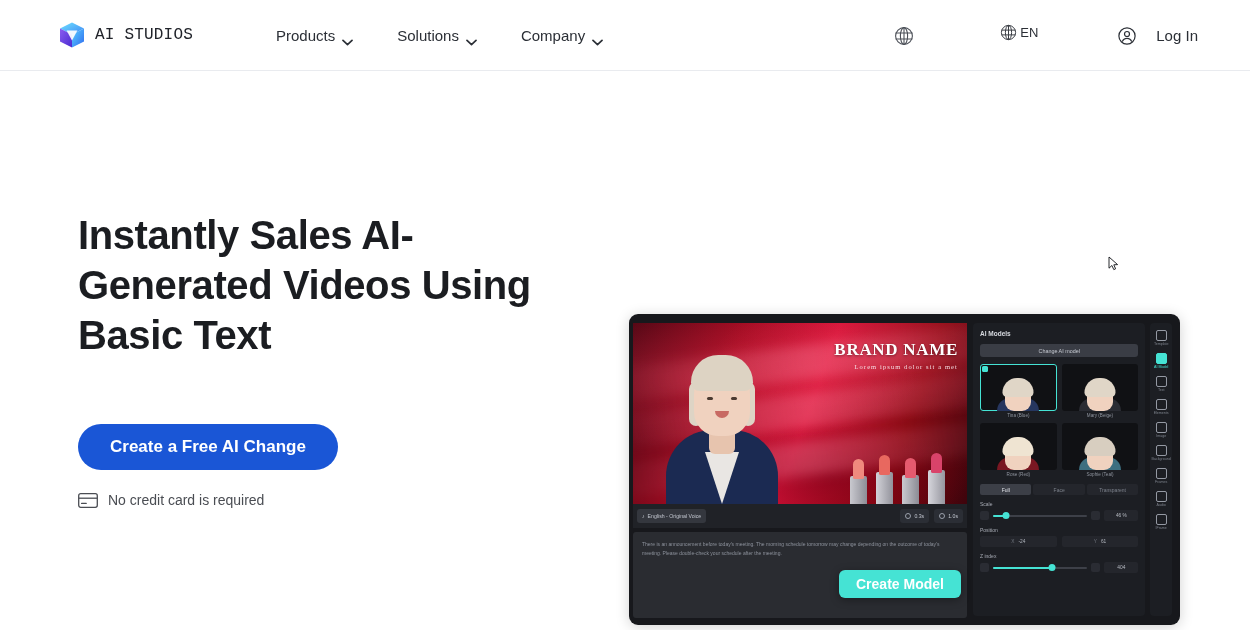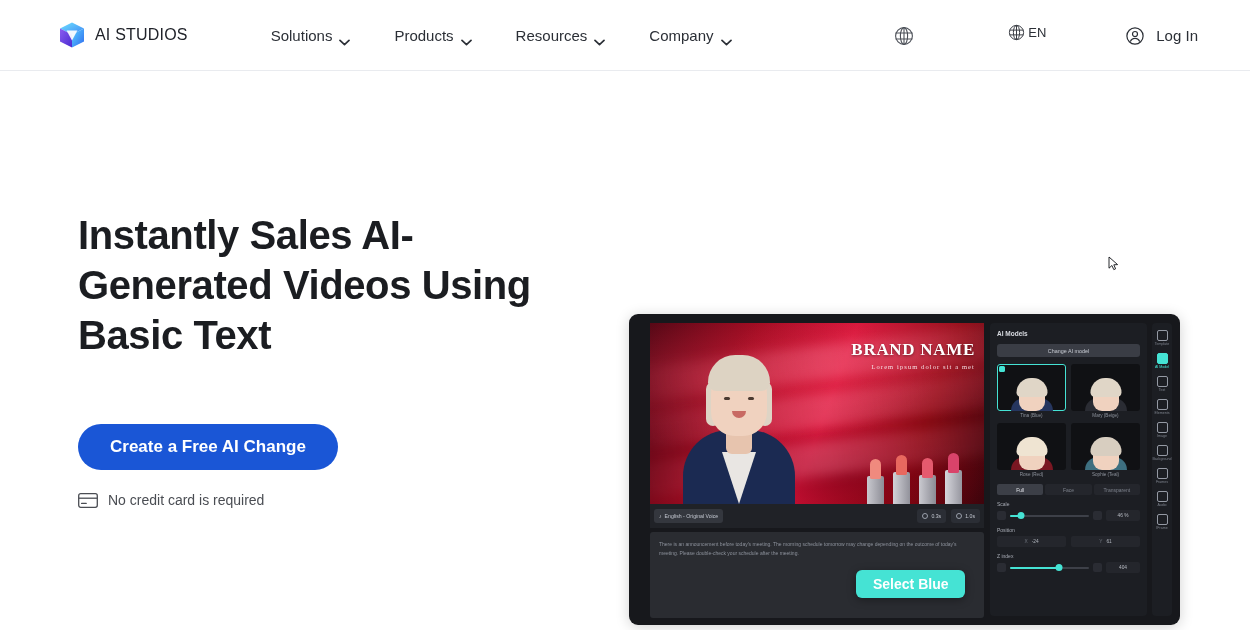--- a/index.html
+++ b/index.html
@@ -23,21 +23,21 @@
     padding:0 0 0 58px;
   }
   .brand{ display:flex; align-items:center; gap:12px; flex:0 0 auto; }
   .logo-cube{ width:28px; height:28px; position:relative; display:block; }
   .brand-name{
     font-size:24px; font-weight:700; letter-spacing:-0.2px;
     color:#14161a; line-height:1;
   }
   .brand-sub{
     font-size:16px; font-weight:500; letter-spacing:0.2px;
-    color:#20232a; line-height:1; margin-left:-3px;
+    color:#20232a; line-height:1; margin-left:-3px;font-family:Liberation Mono, monospace;
   }
 
   .nav{
     display:flex; align-items:center; gap:0;
     margin-left:61px;
   }
   .nav-item{
     display:flex; align-items:center; gap:7px;
     font-size:15px; font-weight:500; color:#2b2f36;
     padding:10px 22px; cursor:pointer; white-space:nowrap;
@@ -49,21 +49,21 @@
     position:absolute; right:24px; top:0; height:71px;
     display:flex; align-items:center; gap:0;
   }
   .lang{
     position:absolute; left:-104px; top:24px;
     display:flex; align-items:center; gap:3px;
     font-size:13px; color:#2b2f36; cursor:pointer;
   }
   .globe{ width:17px; height:17px; display:block; }
   .login{
-    display:flex; align-items:center; gap:12px;
+    display:flex; align-items:center; gap:20px;
     font-size:15px; font-weight:500; color:#2b2f36;
     padding:10px 14px; cursor:pointer; margin-right:14px;
   }
   .user-icon{ width:18px; height:18px; display:block; }
   .btn-sales{
     background:#1a56d6; color:#fff;
     font-size:15px; font-weight:700;
     padding:0 22px; height:38px; line-height:38px;
     border-radius:19px; border:none; cursor:pointer;
     font-family:"Liberation Sans", sans-serif;
@@ -103,21 +103,21 @@
     margin-top:22px; display:flex; align-items:center; gap:10px;
     font-size:14px; color:#4a4d53;
   }
   .card-icon{ width:20px; height:15px; display:block; }
 
   
   .mock{
     position:absolute; left:629px; top:243px;
     width:551px; height:311px;
     background:#17181c; border-radius:9px;
-    padding:9px 8px 9px 21px;
+    padding:9px 8px 9px 4px;
     box-shadow:0 2px 14px rgba(0,0,0,.18);
     overflow:hidden;
   }
   .mock-inner{ position:relative; width:100%; height:100%; display:flex; }
 
   .stage-col{ width:334px; height:100%; position:relative; }
   .video{
     position:relative; width:334px; height:181px;
     background:linear-gradient(110deg,#4d0512 0%, #9e0a20 28%, #d41237 52%, #86060f 78%, #3d040c 100%);
     overflow:hidden;
@@ -339,37 +339,29 @@
         <path d="M2 7.6 L14 13.6 L14 26.4 L2 20.4 Z" fill="url(#cg2)"></path>
         <path d="M26 7.6 L14 13.6 L14 26.4 L26 20.4 Z" fill="url(#cg1)"></path>
         <path d="M8.6 9.4 L19.4 9.4 L14 19.6 Z" fill="#ffffff" opacity=".92"></path>
       </svg>
     </span>
     <span class="brand-sub">AI STUDIOS</span>
   </div>
 
   <nav class="nav">
     <div class="nav-item">
-      <span>Solutions</span>
-      <span class="chev">
-        <svg viewBox="0 0 11 7" width="11" height="7">
-            <path d="M1 1.4 L5.5 5.6 L10 1.4" fill="none" stroke="#2b2f36" stroke-width="1.7" stroke-linecap="round" stroke-linejoin="round"></path>
-          </svg>
-      </span>
-    </div>
-    <div class="nav-item">
       <span>Products</span>
       <span class="chev">
         <svg viewBox="0 0 11 7" width="11" height="7">
             <path d="M1 1.4 L5.5 5.6 L10 1.4" fill="none" stroke="#2b2f36" stroke-width="1.7" stroke-linecap="round" stroke-linejoin="round"></path>
           </svg>
       </span>
     </div>
     <div class="nav-item">
-      <span>Resources</span>
+      <span>Solutions</span>
       <span class="chev">
         <svg viewBox="0 0 11 7" width="11" height="7">
             <path d="M1 1.4 L5.5 5.6 L10 1.4" fill="none" stroke="#2b2f36" stroke-width="1.7" stroke-linecap="round" stroke-linejoin="round"></path>
           </svg>
       </span>
     </div>
     <div class="nav-item">
       <span>Company</span>
       <span class="chev">
         <svg viewBox="0 0 11 7" width="11" height="7">
@@ -480,21 +472,21 @@
           </div>
           <div class="chip sm">
             <span class="dot-ic"></span>
             <span>1.0s</span>
           </div>
         </div>
       </div>
 
       <div class="script">There is an announcement before today's meeting. The morning schedule tomorrow may change depending on the outcome of today's meeting. Please double-check your schedule after the meeting.</div>
 
-      <button class="select-model">Select Blue</button>
+      <button class="select-model">Create Model</button>
     </div>
 
     <div class="panel">
       <div class="panel-title">AI Models</div>
       <div class="change-btn">Change AI model</div>
 
       <div class="grid">
         <div class="m-card sel">
           <div class="m-thumb">
             <span class="m-badge"></span>

